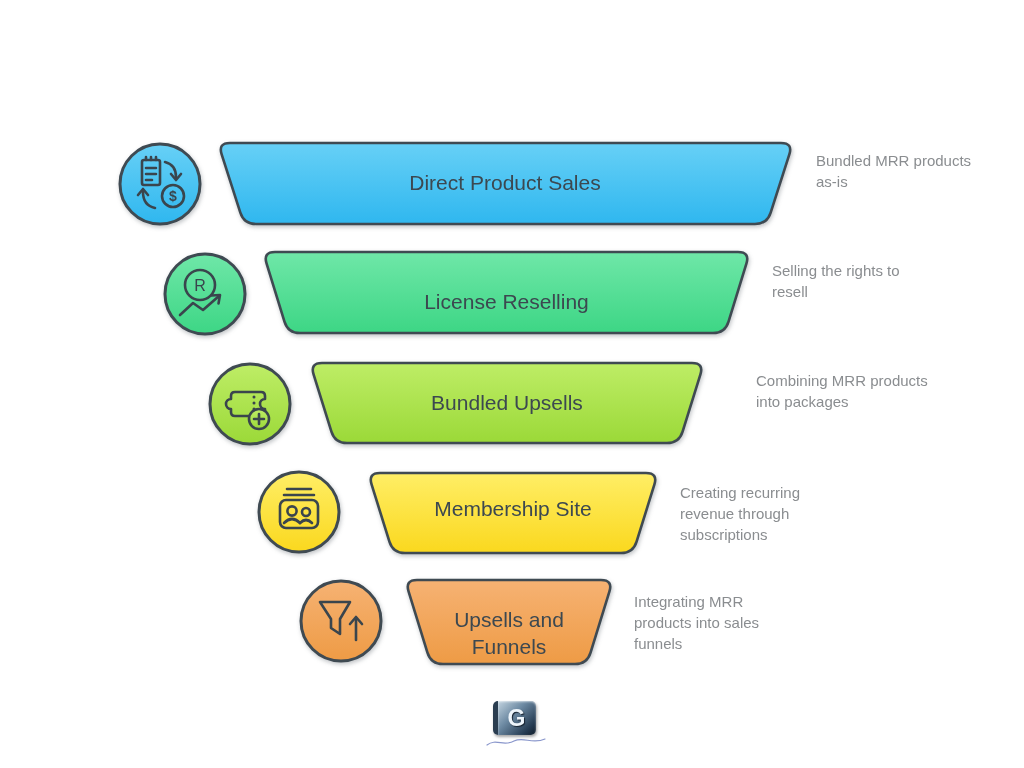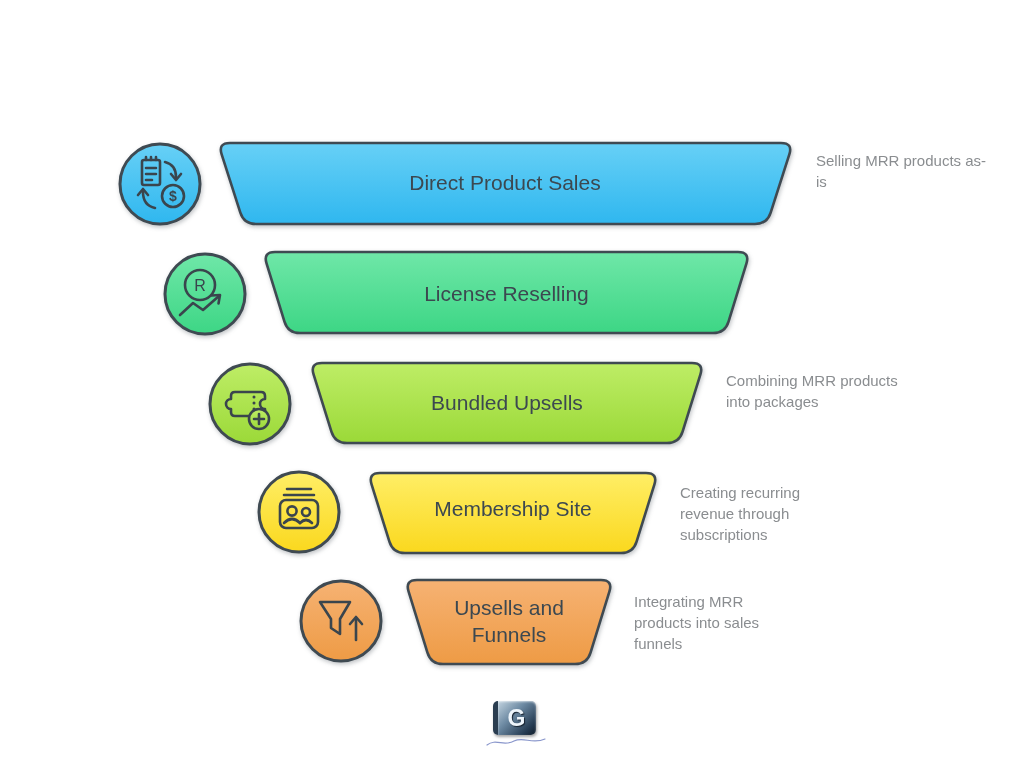--- a/index.html
+++ b/index.html
@@ -116,27 +116,28 @@
       <circle class="icon-circle" cx="40" cy="40" r="40" fill="url(#g4)"></circle>
       <g class="glyph">
         <path d="M19,21 H49 L39,38 V53 L30,47 V38 Z"></path>
         <path d="M55,59 V37"></path>
         <path d="M49,43 L55,36 L61,43"></path>
       </g>
     </g>
   </svg>
 
   <div class="stage-label" style="left:245px;top:143px;width:520px;height:81px">Direct Product Sales</div>
-  <div class="stage-label" style="left:288px;top:252px;width:437px;height:84px">License Reselling</div>
+  <div class="stage-label" style="left:288px;top:260px;width:437px;height:84px">License Reselling</div>
   <div class="stage-label" style="left:335px;top:363px;width:344px;height:80px">Bundled Upsells</div>
   <div class="stage-label" style="left:393px;top:473px;width:240px;height:72px">Membership Site</div>
-  <div class="stage-label" style="left:429px;top:580px;width:160px;height:84px">Upsells and Funnels</div>
+  <div class="stage-label" style="left:429px;top:592px;width:160px;height:84px">Upsells and Funnels</div>
 
-  <div class="stage-desc" style="left:816px;top:150px;width:180px">Selling MRR products as-is</div>
-  <div class="stage-desc" style="left:726px;top:370px;width:190px">Combining MRR products into packages</div>
+  <div class="stage-desc" style="left:816px;top:150px;width:180px">Bundled MRR products as-is</div>
+  <div class="stage-desc" style="left:772px;top:260px;width:165px">Selling the rights to resell</div>
+  <div class="stage-desc" style="left:756px;top:370px;width:190px">Combining MRR products into packages</div>
   <div class="stage-desc" style="left:680px;top:482px;width:165px">Creating recurring revenue through subscriptions</div>
   <div class="stage-desc" style="left:634px;top:591px;width:165px">Integrating MRR products into sales funnels</div>
 
   <div class="logo">
     <div class="logo-cube">G</div>
     <svg class="logo-script" width="64" height="12" viewBox="0 0 64 12">
       <path d="M3,9 C12,2 20,11 30,5 C40,0 48,9 61,3" fill="none" stroke="#8a97cc" stroke-width="1.2" stroke-linecap="round"></path>
     </svg>
   </div>
 

